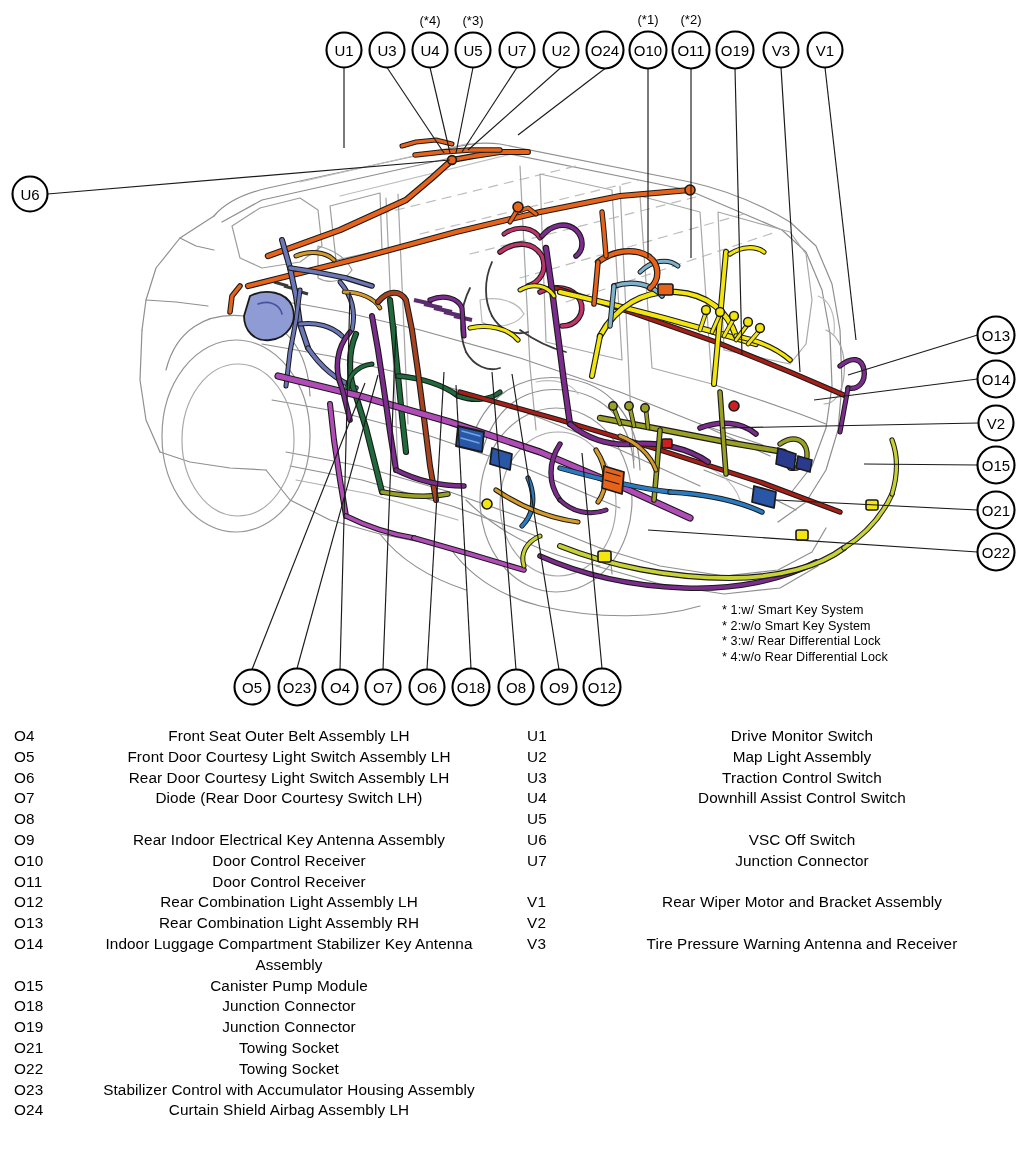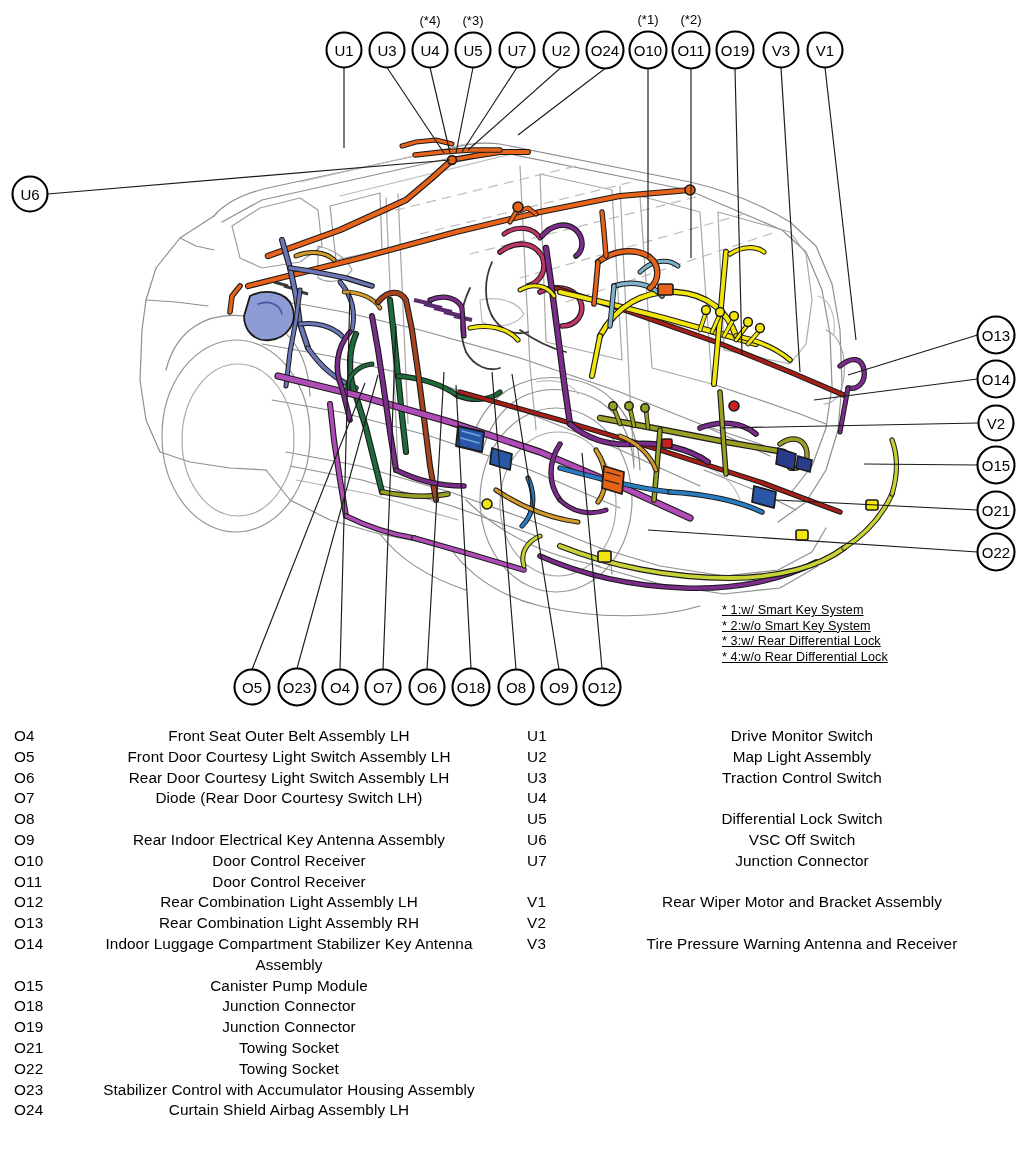--- a/index.html
+++ b/index.html
@@ -60,21 +60,21 @@
   }
   
   #legend-notes {
     position: absolute;
     left: 722px;
     top: 603px;
     font-size: 12.6px;
     line-height: 15.6px;
     white-space: nowrap;
   }
-  #legend-notes div { letter-spacing: 0.1px; text-decoration: underline; }
+  #legend-notes div { letter-spacing: 0.1px; }
   
   #parts-list {
     position: absolute;
     left: 0;
     top: 726px;
     width: 1035px;
     height: 427px;
   }
   .list-col {
     position: absolute;
@@ -700,24 +700,24 @@
         <div class="list-item">
           <span class="list-code">U2</span>
           <span class="list-desc">Map Light Assembly</span>
         </div>
         <div class="list-item">
           <span class="list-code">U3</span>
           <span class="list-desc">Traction Control Switch</span>
         </div>
         <div class="list-item">
           <span class="list-code">U4</span>
+          <span class="list-desc">Downhill Assist Control Switch</span>
         </div>
         <div class="list-item">
           <span class="list-code">U5</span>
-          <span class="list-desc">Differential Lock Switch</span>
         </div>
         <div class="list-item">
           <span class="list-code">U6</span>
           <span class="list-desc">VSC Off Switch</span>
         </div>
         <div class="list-item">
           <span class="list-code">U7</span>
           <span class="list-desc">Junction Connector</span>
         </div>
         <div class="list-gap"></div>

